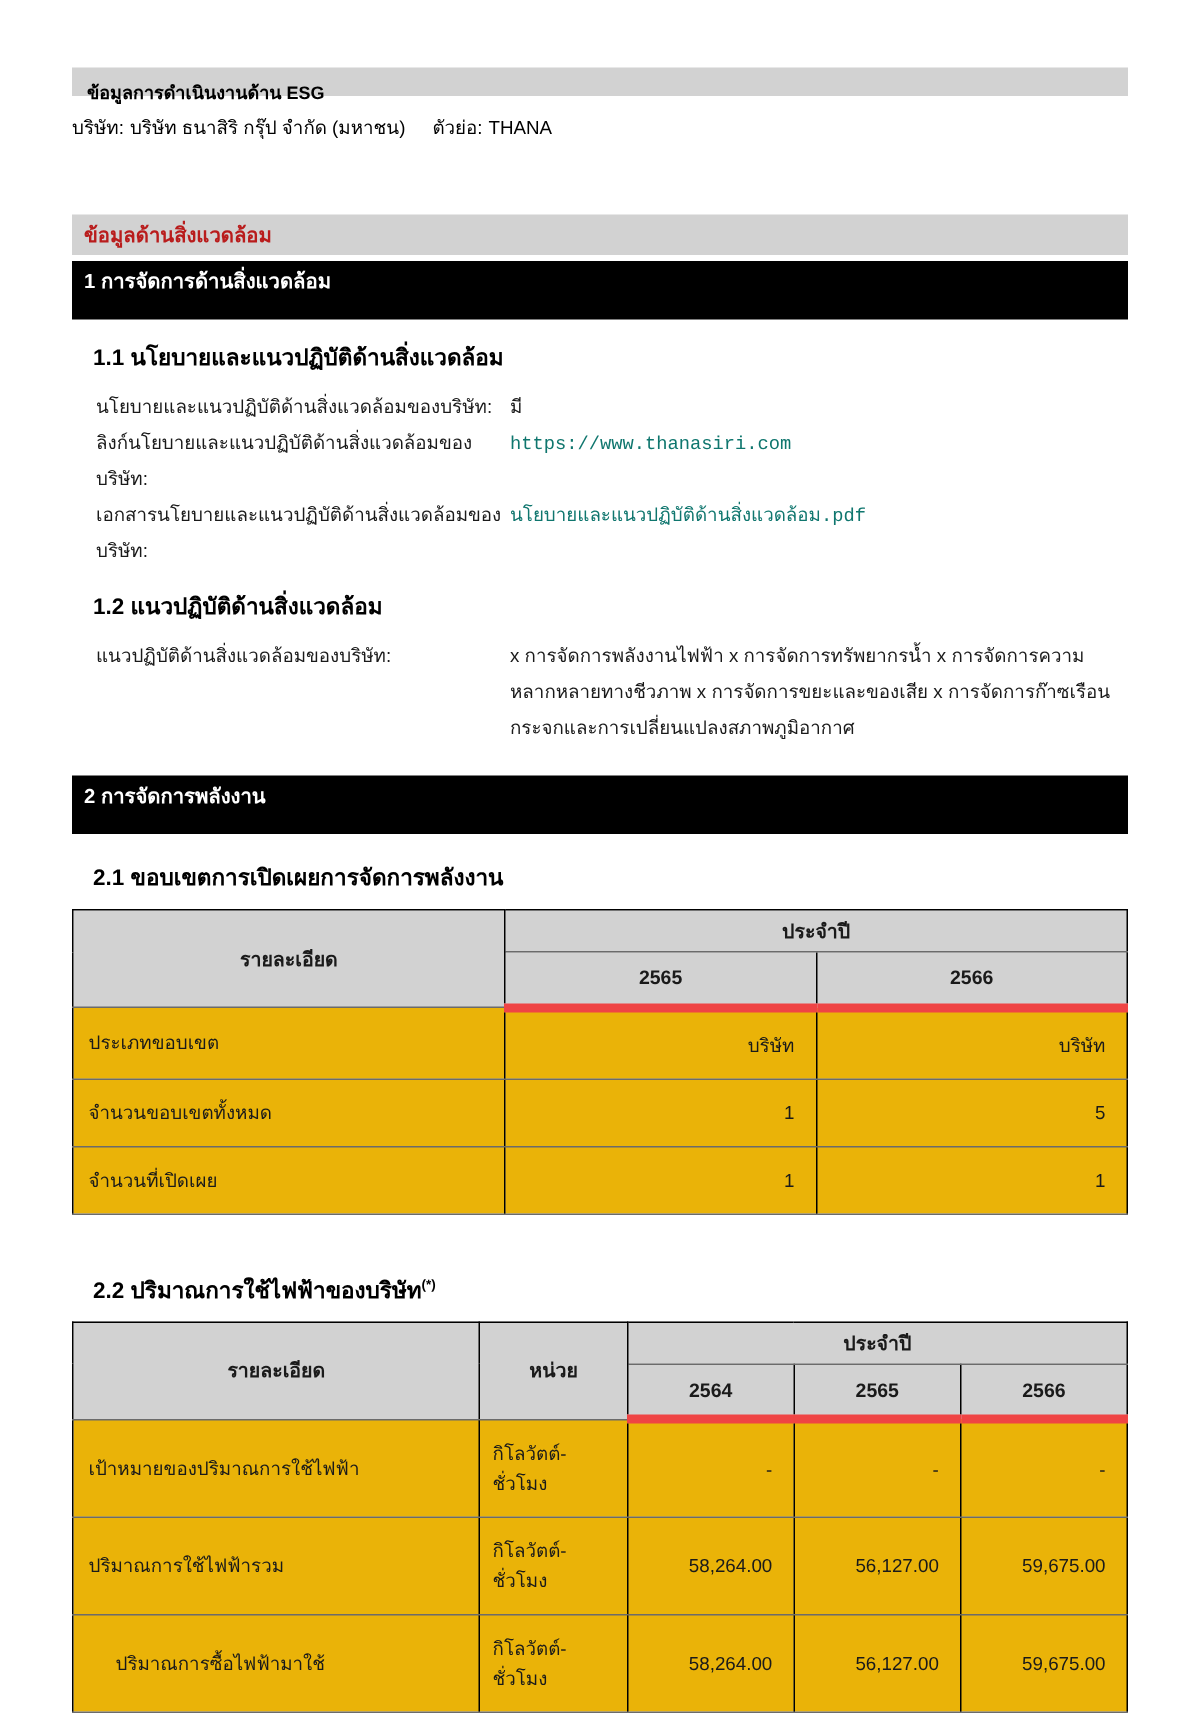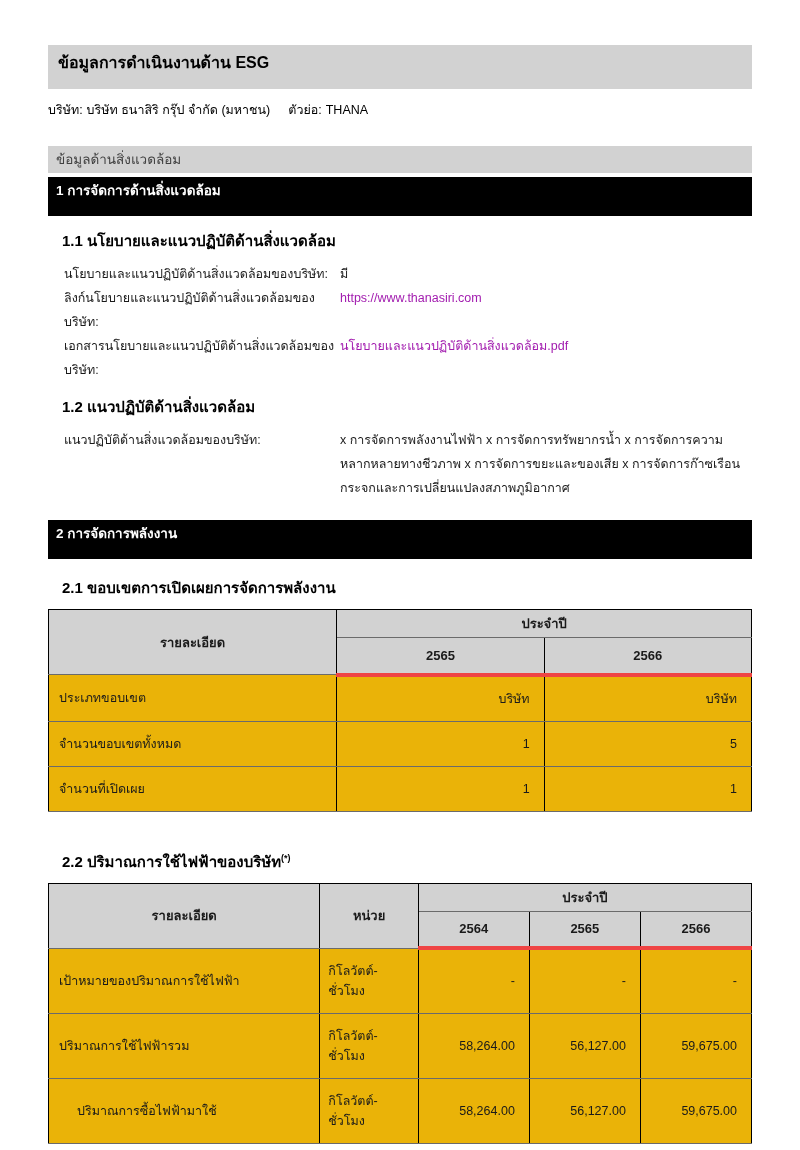--- a/index.html
+++ b/index.html
@@ -8,41 +8,41 @@
     height: 1150px;
     font-family: "Liberation Sans", "DejaVu Sans", sans-serif;
     color: #1a1a1a;
     overflow: hidden;
   }
   .page { width: 800px; height: 1150px; padding: 45px 48px 0 48px; }
 
   
   .title-bar {
     background: #d2d2d2;
-    height: 44px;
+    height: 19px;
     line-height: 35px;
     padding: 0 10px;
-    font-size: 16px;
+    font-size: 12px;
     font-weight: bold;
     color: #000;
   }
   .meta-line { font-size: 12.5px; margin-top: 11px; color: #000000; }
   .meta-line .lbl { margin-right: 4px; }
   .meta-line .gap { display: inline-block; width: 18px; }
 
   
   .gray-bar {
     background: #d2d2d2;
     height: 27px;
     line-height: 27px;
     padding: 0 8px;
     font-size: 13.5px;
-    font-weight: normal;
-    color: #404040;
-    margin-top: 26px;
+    font-weight: bold;
+    color: #b91c1c;
+    margin-top: 48px;
   }
   .black-bar {
     background: #000000;
     height: 39px;
     line-height: 27px;
     padding: 0 8px;
     font-size: 13.5px;
     font-weight: bold;
     color: #ffffff;
     margin-top: 4px;
@@ -56,21 +56,21 @@
     color: #000;
     margin: 13px 0 9px 14px;
   }
   .sub-heading sup { font-size: 9px; }
 
   
   .kv-block { margin-left: 16px; }
   .kv-row { display: flex; font-size: 12.5px; line-height: 24px; align-items: flex-start; }
   .kv-label { width: 276px; flex: 0 0 276px; }
   .kv-value { flex: 1 1 auto; max-width: 412px; line-height: 24px; }
-  a.plain-link { color: #a21caf; text-decoration: none; }
+  a.plain-link { color: #0f766e; text-decoration: none; font-family: Liberation Mono, monospace; }
 
   
   table.data-table {
     width: 100%;
     border-collapse: collapse;
     margin-top: 4px;
     font-size: 12.5px;
     border: 1.5px solid #000;
   }
   table.data-table th, table.data-table td {
@@ -80,21 +80,21 @@
     border-bottom: 1px solid #6b6b6b;
   }
   table.data-table thead th {
     background: #d2d2d2;
     font-weight: bold;
     text-align: center;
     font-size: 13px;
     border-top-color: #000;
   }
   table.data-table thead tr.group-row th { height: 28px; }
-  table.data-table thead tr.year-row th { height: 37px; border-bottom: 4px solid #ef4444; }
+  table.data-table thead tr.year-row th { height: 37px; border-bottom: 6px solid #ef4444; }
   table.data-table td { background: #eab308; vertical-align: middle; }
   td.cell-label { text-align: left; padding: 12px 8px 12px 10px; }
   td.cell-label.indent { padding-left: 28px; }
   td.cell-unit { text-align: left; padding: 12px 6px 12px 8px; }
   td.cell-num { text-align: right; padding: 12px 14px 12px 6px; }
   .t21 td { height: 43px; }
   .t22 td { height: 42px; }
 </style>
 </head>
 <body>

